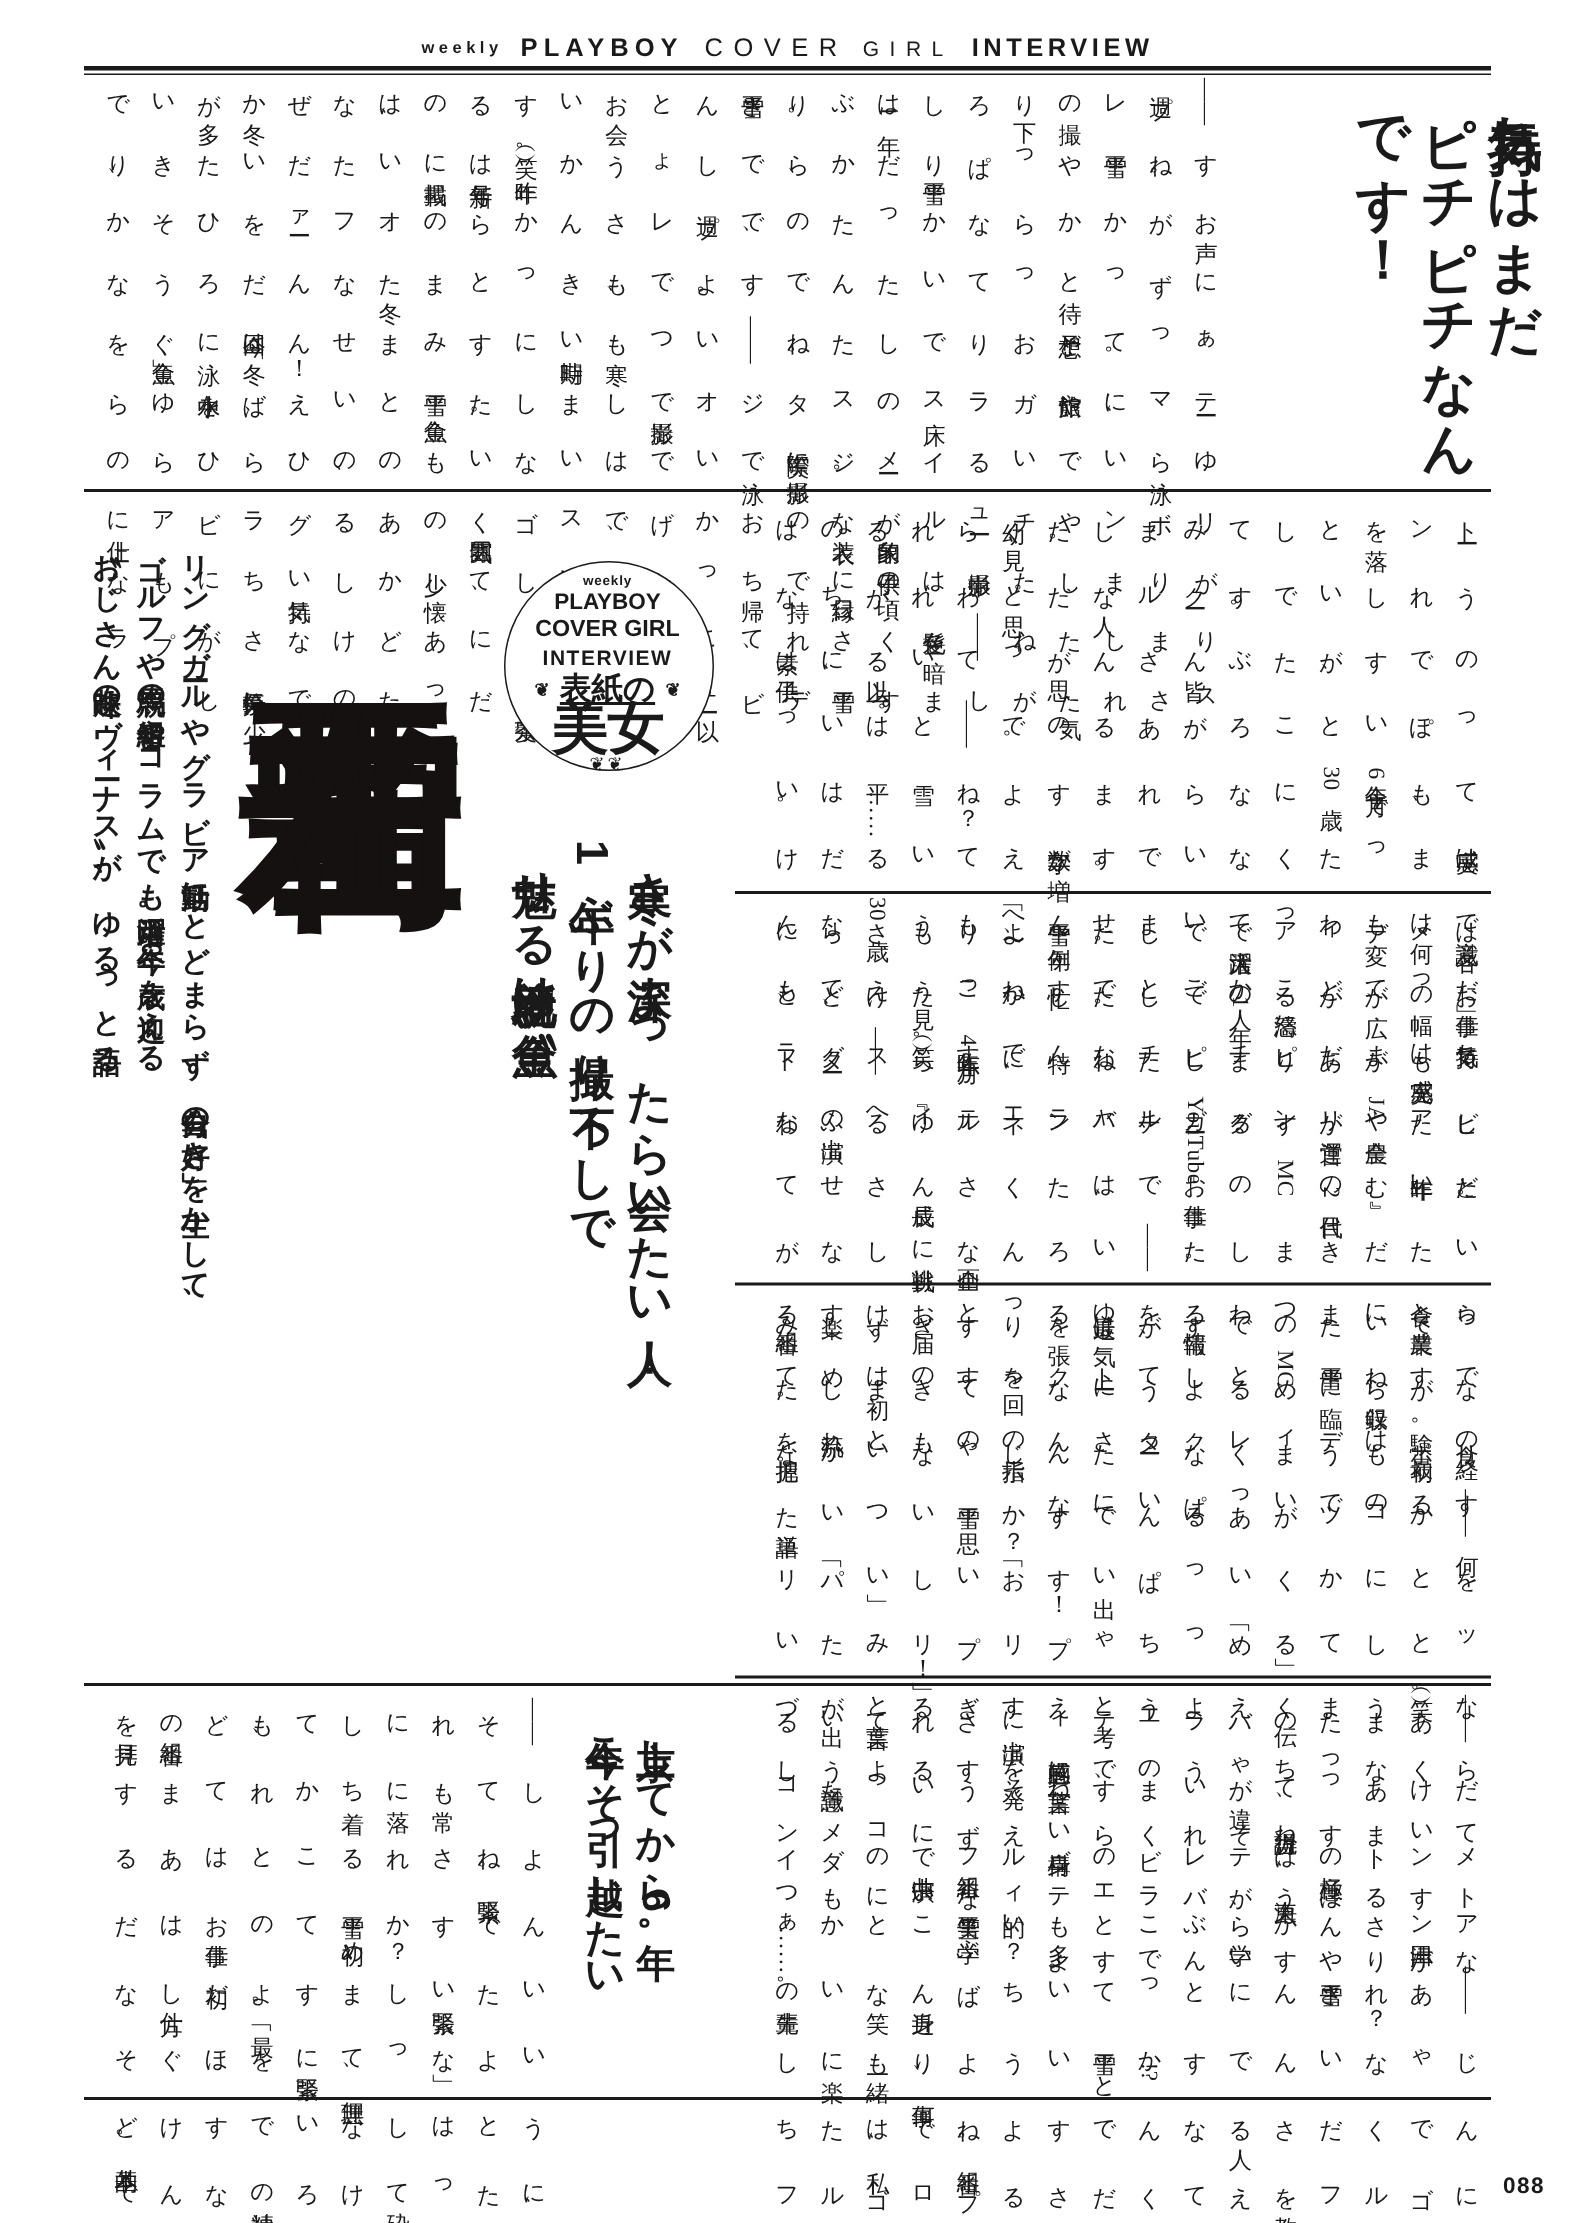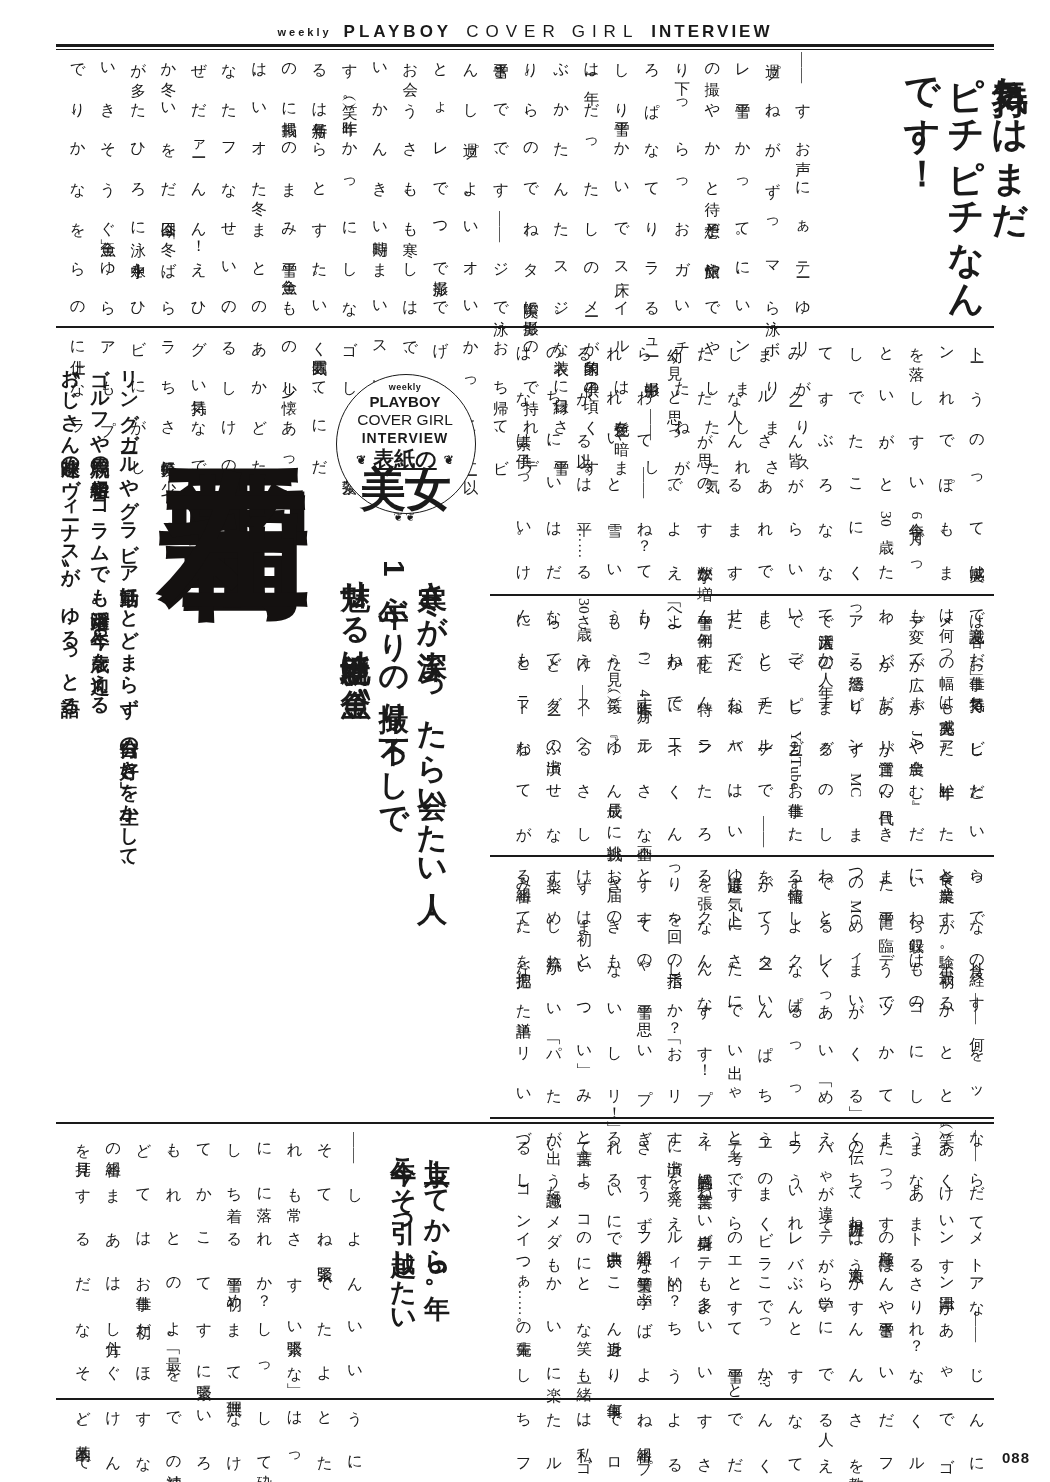--- a/index.html
+++ b/index.html
@@ -16,21 +16,21 @@
   
   .runhead{
     position:absolute;left:0;top:22px;width:1050px;
     text-align:center;
     font-family:"Liberation Sans","DejaVu Sans",sans-serif;
   }
   .runhead .rh{display:inline-block;vertical-align:middle;}
   .rh-weekly{font-size:11px;font-weight:700;letter-spacing:3px;}
   .rh-playboy{font-size:17px;font-weight:700;letter-spacing:4px;margin-left:12px;}
   .rh-cover{font-size:17px;font-weight:400;letter-spacing:7px;margin-left:14px;text-align:right;}
-  .rh-girl{font-size:17px;font-weight:400;letter-spacing:7px;margin-left:10px;}
+  .rh-girl{font-size:14px;font-weight:400;letter-spacing:7px;margin-left:10px;}
   .rh-interview{font-size:17px;font-weight:700;letter-spacing:3px;margin-left:12px;}
 
   .rule{position:absolute;background:#1a1a1a;}
   .body-text{
     writing-mode:vertical-rl;
     font-family:"Liberation Serif","DejaVu Serif",serif;
     font-size:15.5px;
     line-height:1.95;
     letter-spacing:0.02em;
     text-align:left;
@@ -102,36 +102,36 @@
   }
   .badge .b-inner{
     position:absolute;left:6px;top:14px;width:138px;height:138px;
     display:flex;flex-direction:column;align-items:center;justify-content:flex-start;
     padding-top:9px;box-sizing:border-box;
     font-family:"Liberation Sans","DejaVu Sans",sans-serif;
     line-height:1;
   }
   .b-weekly{font-size:9px;font-weight:700;letter-spacing:0.5px;}
   .b-playboy{font-size:15px;font-weight:700;letter-spacing:0px;margin-top:2px;}
-  .b-cover{font-size:15.5px;font-weight:400;letter-spacing:0px;margin-top:3px;}
+  .b-cover{font-size:15.5px;font-weight:700;letter-spacing:0px;margin-top:3px;}
   .b-interview{font-size:14px;font-weight:700;letter-spacing:1px;margin-top:3px;}
   .b-hyoshi{
     font-family:"Liberation Serif","DejaVu Serif",serif;
     font-weight:700;font-size:21px;margin-top:4px;letter-spacing:0;
     position:relative;
     text-decoration:underline;
   }
   .b-hyoshi::before,.b-hyoshi::after{
     content:"\2766";font-size:12px;position:absolute;top:5px;
   }
   .b-hyoshi::before{left:-17px;}
   .b-hyoshi::after{right:-17px;}
   .b-bijo{
     font-family:"Liberation Serif","DejaVu Serif",serif;
-    font-weight:700;font-size:46px;line-height:0.92;margin-top:-1px;
+    font-weight:700;font-size:38px;line-height:0.92;margin-top:-1px;
     letter-spacing:-0.02em;
   }
   .b-orn{font-size:12px;margin-top:0px;letter-spacing:2px;}
 
   
   .sechead{
     position:absolute;
     writing-mode:vertical-rl;
     font-family:"Liberation Sans","DejaVu Sans",sans-serif;
     font-weight:700;

